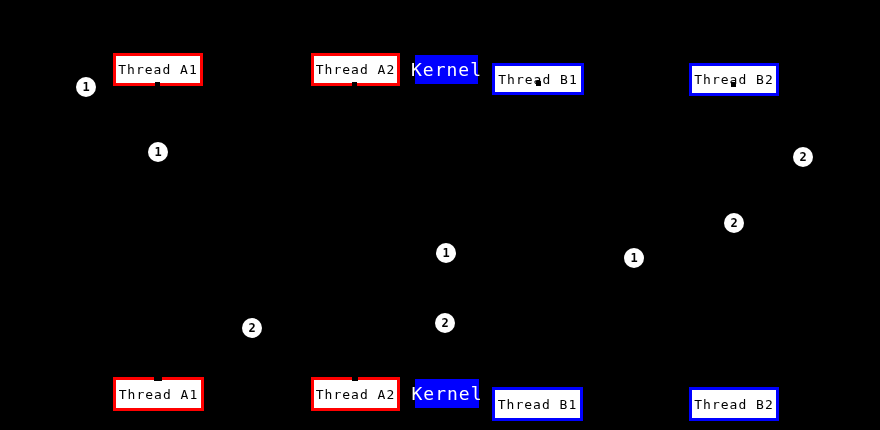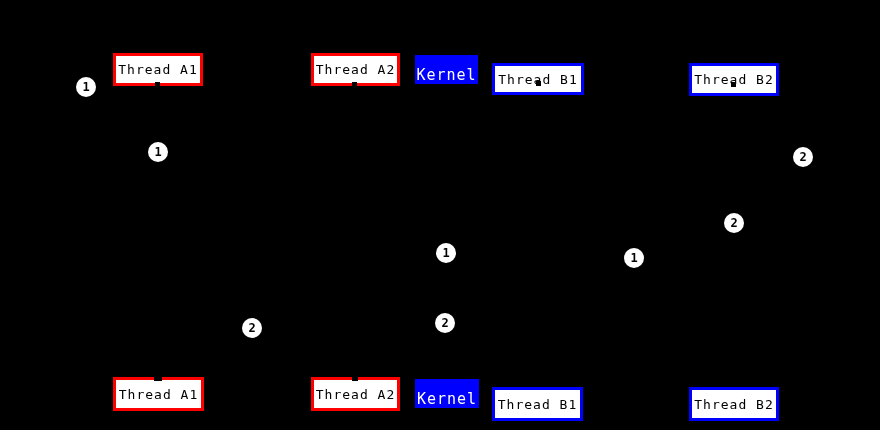--- a/index.html
+++ b/index.html
@@ -22,22 +22,21 @@
     font-size: 13px;
     letter-spacing: 1px;
     white-space: nowrap;
   }
   .node.user   { border: 3px solid var(--user-accent, #ff0000); }
   .node.kthread{ border: 3px solid var(--kernel-accent, #0000ff); margin-top: 10px; }
   .node.kernel {
     background: var(--kernel-accent, #0000ff);
     color: var(--kernel-text, #ffffff);
     border: none;
-    font-size: 15px;
-    align-items: flex-end;
+    font-size: 18px;
   }
   .stub {
     position: absolute;
     height: 5px;
     background: #000;
   }
   .edge-label {
     position: absolute;
     width: 20px;
     height: 20px;

